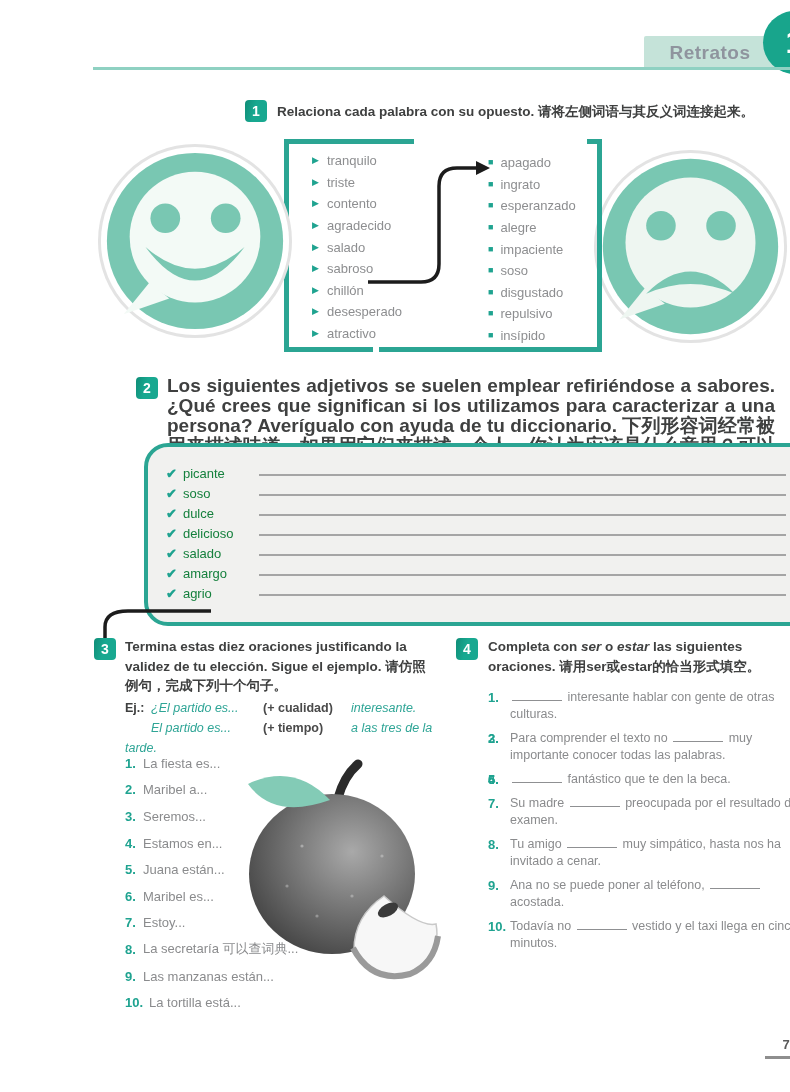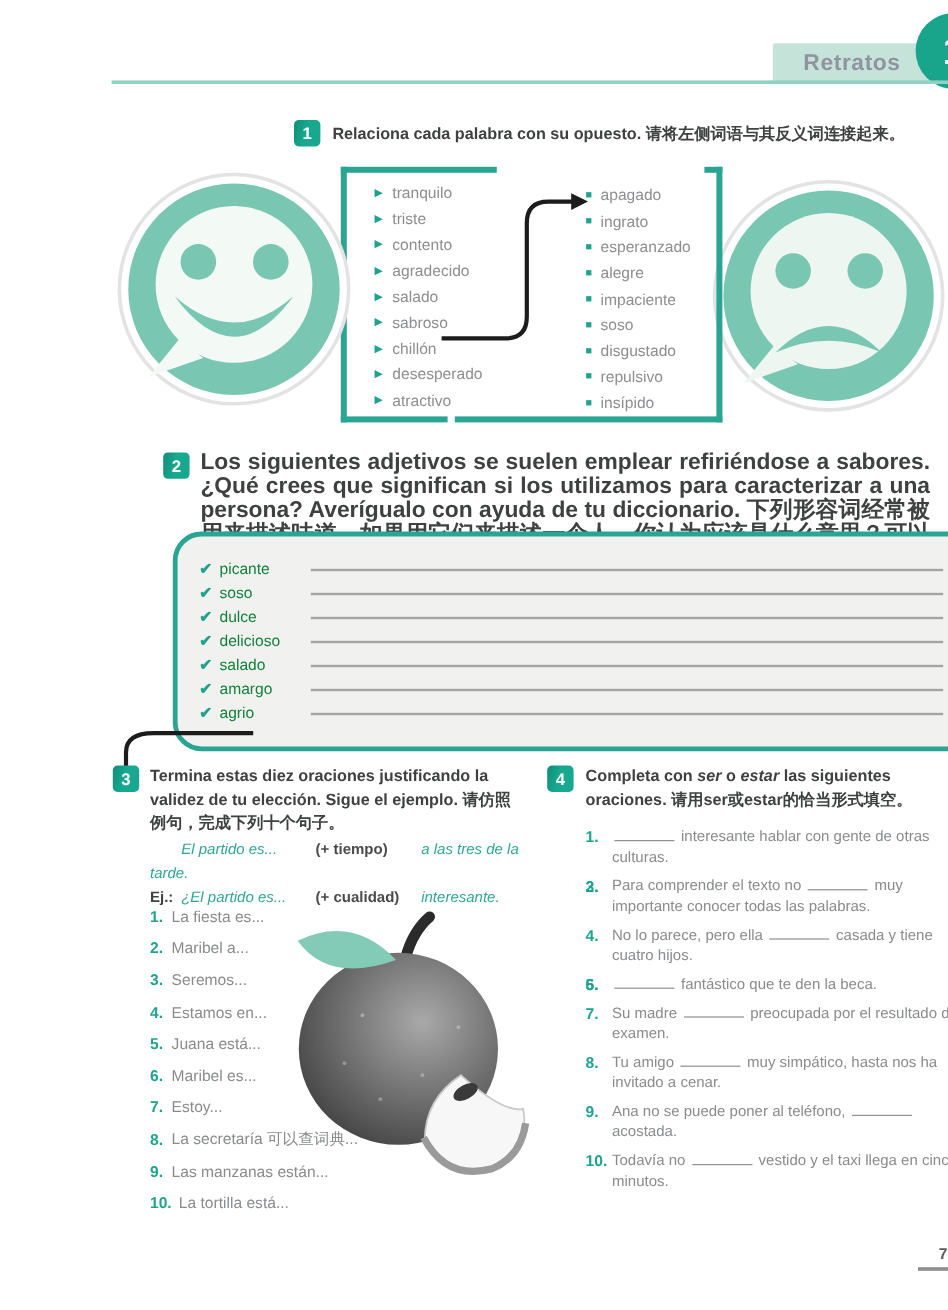--- a/index.html
+++ b/index.html
@@ -238,24 +238,24 @@
   </svg>
 
   <div class="badge" style="left:58px;top:638px;">3</div>
   <div class="ex-title" style="left:89px;top:637px;width:305px;">
     <span>Termina estas diez oraciones justificando la validez de tu elección. Sigue el ejemplo. </span>
     <span>请仿照例句，完成下列十个句子。</span>
   </div>
 
   <div class="ex3-example">
     <div>
+      <span class="lbl">Ej.:</span><span class="prompt">¿El partido es...</span><span class="hint">(+ cualidad)</span><span class="ans">interesante.</span>
+    </div>
+    <div>
       <span class="lbl"></span><span class="prompt">El partido es...</span><span class="hint">(+ tiempo)</span><span class="ans">a las tres de la tarde.</span>
-    </div>
-    <div>
-      <span class="lbl">Ej.:</span><span class="prompt">¿El partido es...</span><span class="hint">(+ cualidad)</span><span class="ans">interesante.</span>
     </div>
   </div>
 
   <div class="ex3-items">
       <div class="item">
         <span class="num">1.</span>
         <span>La fiesta es...</span>
       </div>
       <div class="item">
         <span class="num">2.</span>
@@ -264,21 +264,21 @@
       <div class="item">
         <span class="num">3.</span>
         <span>Seremos...</span>
       </div>
       <div class="item">
         <span class="num">4.</span>
         <span>Estamos en...</span>
       </div>
       <div class="item">
         <span class="num">5.</span>
-        <span>Juana está...</span>
+        <span>Juana están...</span>
       </div>
       <div class="item">
         <span class="num">6.</span>
         <span>Maribel es...</span>
       </div>
       <div class="item">
         <span class="num">7.</span>
         <span>Estoy...</span>
       </div>
       <div class="item">
@@ -317,21 +317,21 @@
       <ellipse cx="40" cy="18" rx="11" ry="6" fill="#3a3a3a" transform="rotate(-28 40 18)"></ellipse>
     </g>
   </svg>
 
   <div class="badge" style="left:420px;top:638px;">4</div>
   <div class="ex4-title"><span>Completa con </span><span class="it">ser</span><span> o </span><span class="it">estar</span><span> las siguientes oraciones. </span><span>请用ser或estar的恰当形式填空。</span></div>
   <div class="ex4-items">
       <div class="item"><span class="num">1.</span><span><span class="blank"></span> interesante hablar con gente de otras culturas.</span></div>
       <div class="item"><span class="num">2.</span></div>
       <div class="item"><span class="num">3.</span><span>Para comprender el texto no <span class="blank"></span> muy importante conocer todas las palabras.</span></div>
-      <div class="item"><span class="num">4.</span><span>No lo parece, pero ella <span class="blank"></span> casada y tiene cuatro hijos.</span></div>
+      <div class="item"><span class="num">4.</span></div>
       <div class="item"><span class="num">5.</span></div>
       <div class="item"><span class="num">6.</span><span><span class="blank"></span> fantástico que te den la beca.</span></div>
       <div class="item"><span class="num">7.</span><span>Su madre <span class="blank"></span> preocupada por el resultado del examen.</span></div>
       <div class="item"><span class="num">8.</span><span>Tu amigo <span class="blank"></span> muy simpático, hasta nos ha invitado a cenar.</span></div>
       <div class="item"><span class="num">9.</span><span>Ana no se puede poner al teléfono, <span class="blank"></span> acostada.</span></div>
       <div class="item"><span class="num wide">10.</span><span>Todavía no <span class="blank"></span> vestido y el taxi llega en cinco minutos.</span></div>
     </div>
 
   <div class="page-num">7</div>
   <div class="foot-gray"></div>

